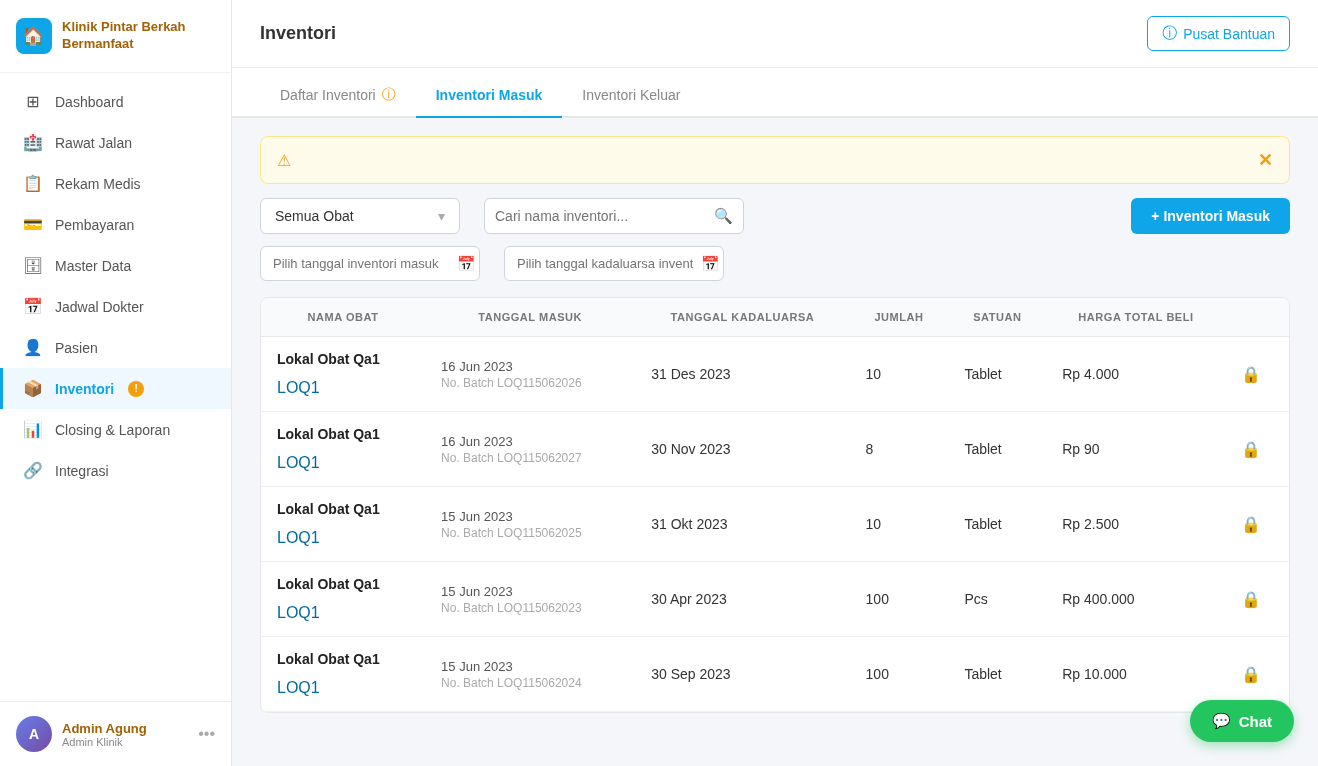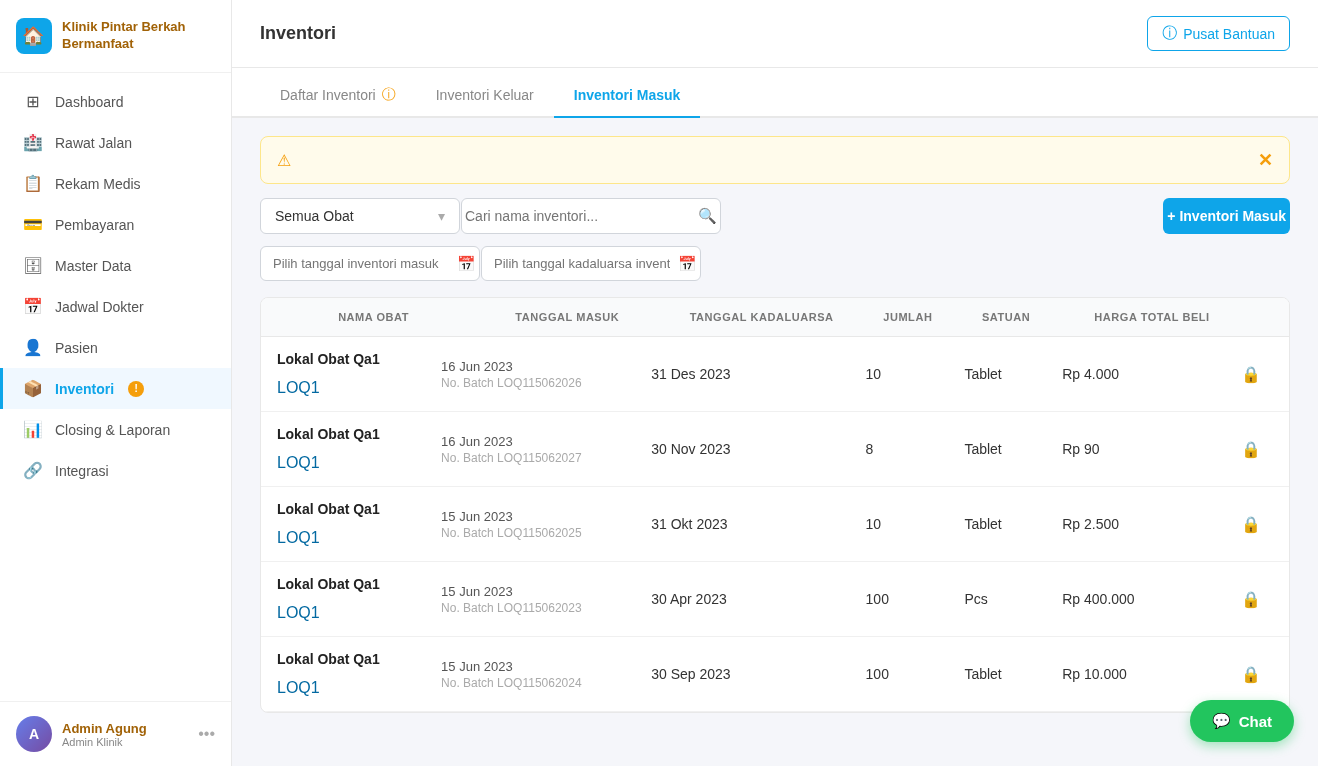--- a/index.html
+++ b/index.html
@@ -115,62 +115,62 @@
       margin: 18px 0 14px;
       display: flex; align-items: center; justify-content: space-between;
     }
     .alert-left { display: flex; align-items: center; gap: 10px; font-size: 14px; }
     .alert-icon { color: #f59e0b; font-size: 16px; }
     .alert-link { color: #0ea5e9; font-weight: 600; text-decoration: underline; cursor: pointer; }
     .alert-close { color: #f59e0b; cursor: pointer; font-size: 18px; font-weight: bold; }
 
     
     .filters {
-      display: flex; gap: 1px; margin-bottom: 14px; flex-wrap: wrap;
+      display: flex; gap: 24px; margin-bottom: 14px; flex-wrap: wrap;
     }
     .filter-select, .filter-input, .filter-date {
       border: 1px solid #d1d5db;
       border-radius: 6px;
       padding: 9px 14px;
       font-size: 14px;
       background: #fff;
       color: #333;
       outline: none;
     }
     .filter-select { width: 200px; display: flex; align-items: center; justify-content: space-between; cursor: pointer; }
     .filter-input-wrap {
       border: 1px solid #d1d5db; border-radius: 6px;
       display: flex; align-items: center; background: #fff;
-      padding: 0 3px; gap: 8px; width: 260px;
+      padding: 0 10px; gap: 8px; width: 260px;
     }
     .filter-input-wrap input { border: none; outline: none; font-size: 14px; flex: 1; padding: 9px 0; background: transparent; }
     .search-icon { color: #aaa; font-size: 15px; }
 
     .date-filter-wrap {
       border: 1px solid #d1d5db; border-radius: 6px;
       display: flex; align-items: center; background: #fff;
       padding: 0 12px; gap: 8px; width: 220px;
     }
     .date-filter-wrap input { border: none; outline: none; font-size: 13px; flex: 1; padding: 9px 0; background: transparent; color: #aaa; }
     .cal-icon { color: #aaa; font-size: 15px; }
 
     .add-btn {
       background: #0ea5e9; color: #fff;
       border: none; border-radius: 6px;
-      padding: 9px 4px; font-size: 14px; font-weight: 600;
+      padding: 9px 20px; font-size: 14px; font-weight: 600;
       cursor: pointer; display: flex; align-items: center; gap: 6px;
       margin-left: auto;
     }
 
     
     .table-wrap { background: #fff; border-radius: 8px; border: 1px solid #e8e8e8; overflow: hidden; }
     table { width: 100%; border-collapse: collapse; }
     thead tr { background: #f9fafb; }
     th {
-      padding: 13px 16px; text-align: right;
+      padding: 13px 16px; text-align: center;
       font-size: 11px; font-weight: 700; color: #777;
       letter-spacing: 0.05em; text-transform: uppercase;
       border-bottom: 1px solid #e8e8e8;
     }
     td {
       padding: 14px 16px;
       font-size: 14px;
       border-bottom: 1px solid #f0f0f0;
       color: #333;
       vertical-align: middle;
@@ -270,25 +270,25 @@
     </button>
   </div>
 
   <div class="content">
 
     <div class="tabs">
       <div class="tab">
         <span>Daftar Inventori</span>
         <span class="tab-info">ⓘ</span>
       </div>
+      <div class="tab active">
+        <span>Inventori Masuk</span>
+      </div>
       <div class="tab">
         <span>Inventori Keluar</span>
-      </div>
-      <div class="tab active">
-        <span>Inventori Masuk</span>
       </div>
     </div>
 
     <div class="alert-banner">
       <div class="alert-left">
         <span class="alert-icon">⚠</span>
       </div>
       <span class="alert-close">✕</span>
     </div>
 

